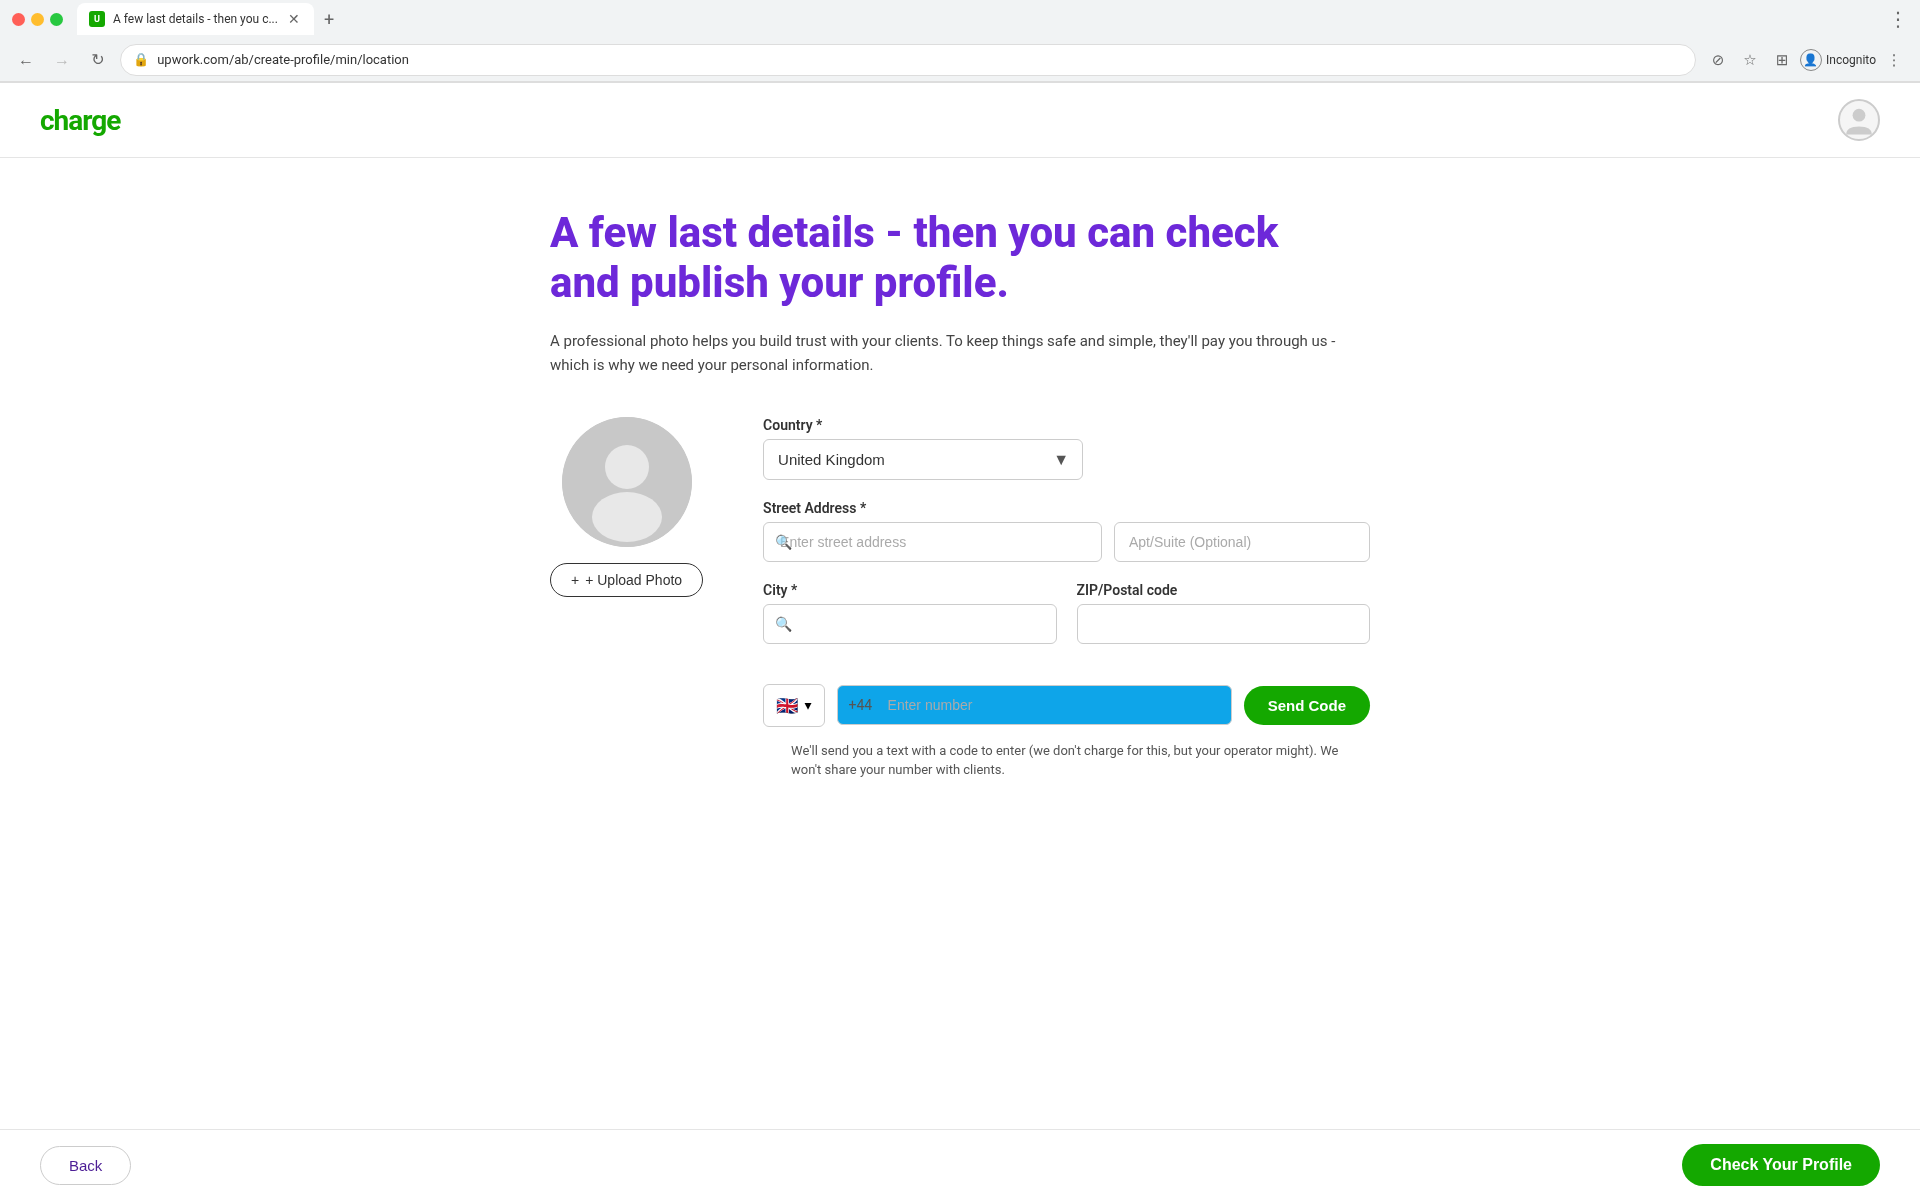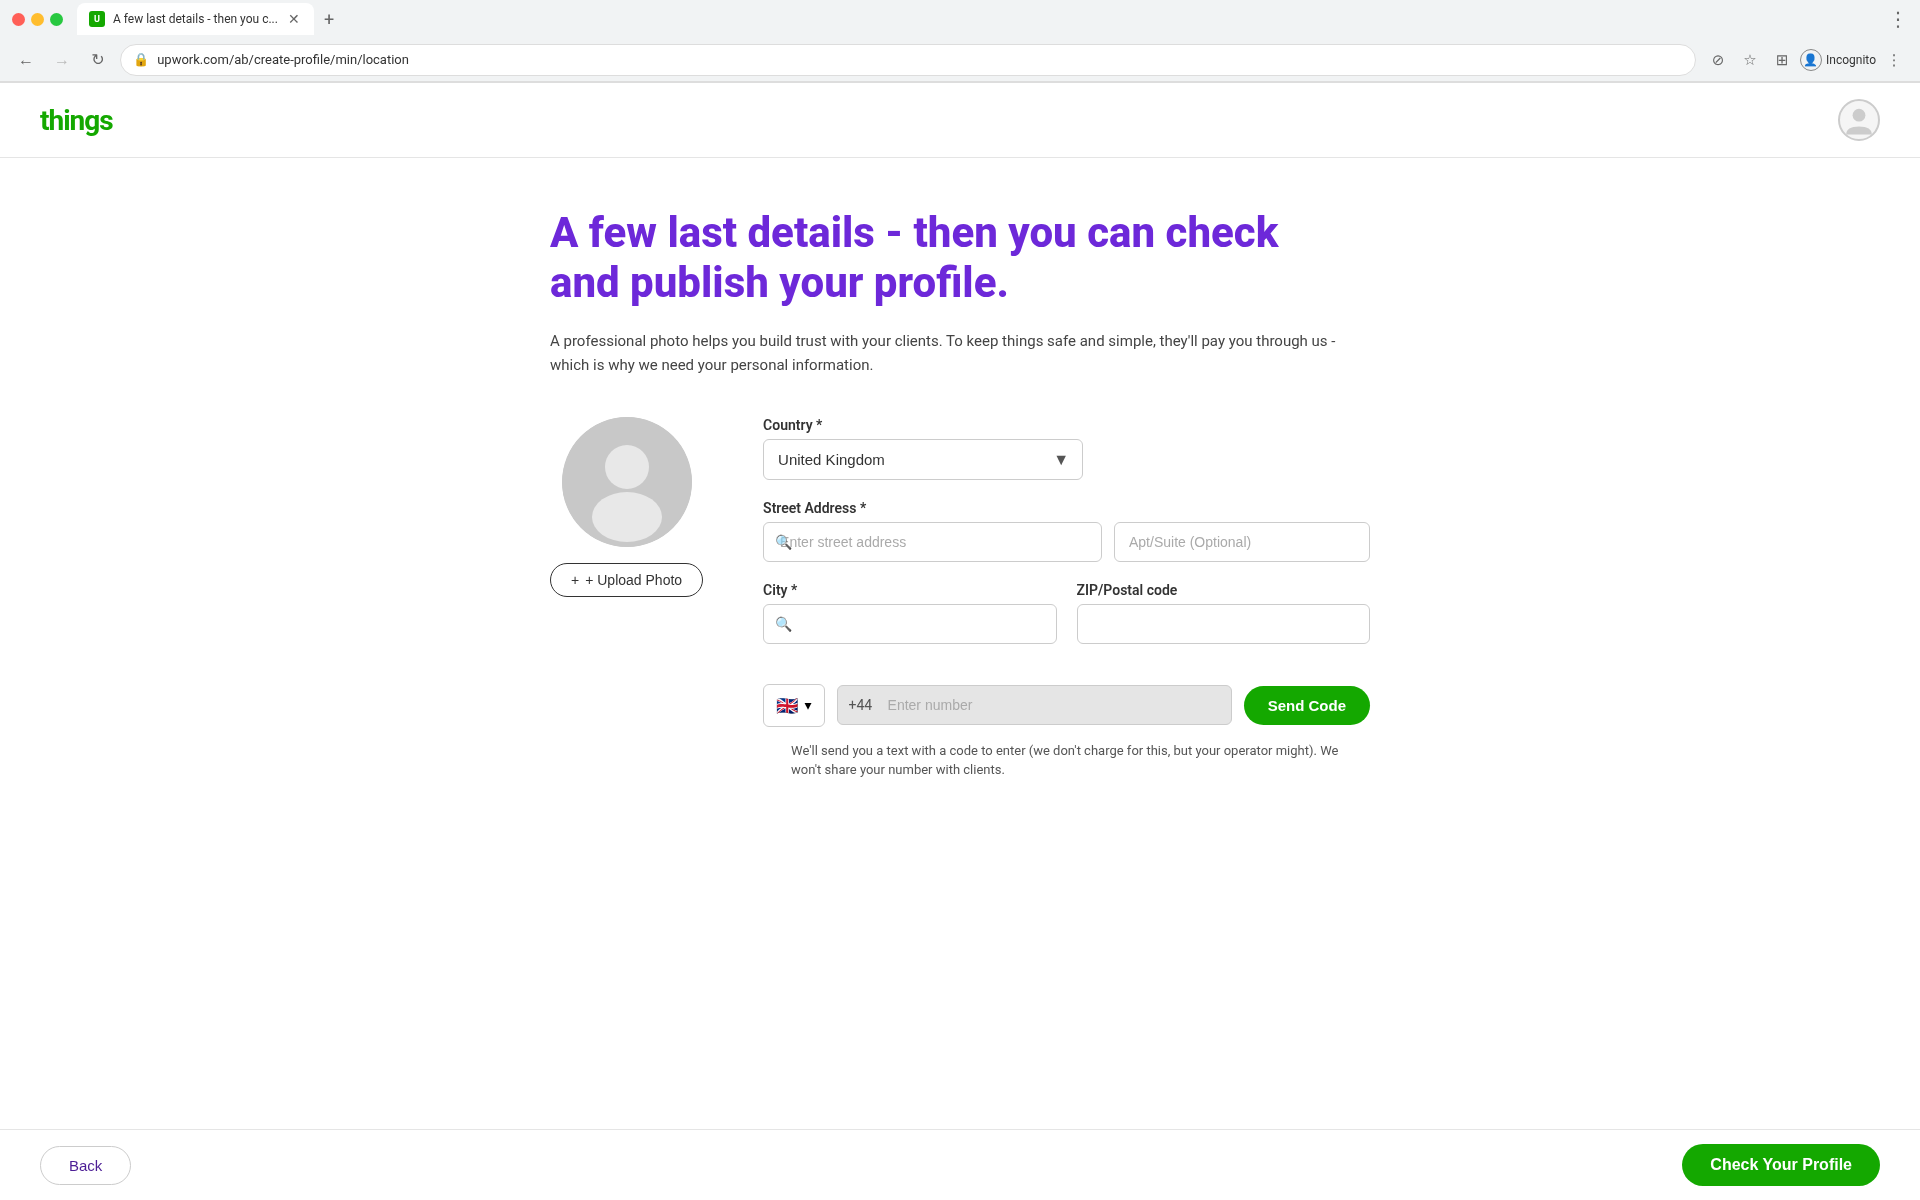--- a/index.html
+++ b/index.html
@@ -424,21 +424,21 @@
       color: #555;
     }
 
     .phone-input {
       width: 100%;
       padding: 11px 14px 11px 50px;
       border: 1.5px solid #ccc;
       border-radius: 6px;
       font-size: 14px;
       color: #333;
-      background: #e5e5e5;
+      background: #0ea5e9;
     }
 
     .send-code-btn {
       padding: 11px 24px;
       background: #14a800;
       color: white;
       border: none;
       border-radius: 24px;
       font-size: 15px;
       font-weight: 700;
@@ -539,21 +539,21 @@
       <div class="incognito-badge">
         <div class="incognito-icon">👤</div>
         <span>Incognito</span>
       </div>
       <div class="toolbar-icon-btn">⋮</div>
     </div>
   </div>
 </div>
 
 <div class="page-header">
-  <div class="logo">things</div>
+  <div class="logo">charge</div>
   <div class="user-avatar-nav">
     <svg viewBox="0 0 40 40" width="32" height="32" fill="none" xmlns="http://www.w3.org/2000/svg">
       <circle cx="20" cy="14" r="8" fill="#ccc"></circle>
       <path d="M4 38 Q4 28 20 28 Q36 28 36 38" fill="#ccc"></path>
     </svg>
   </div>
 </div>
 
 <div class="page-content">
   <h1 class="page-title">

